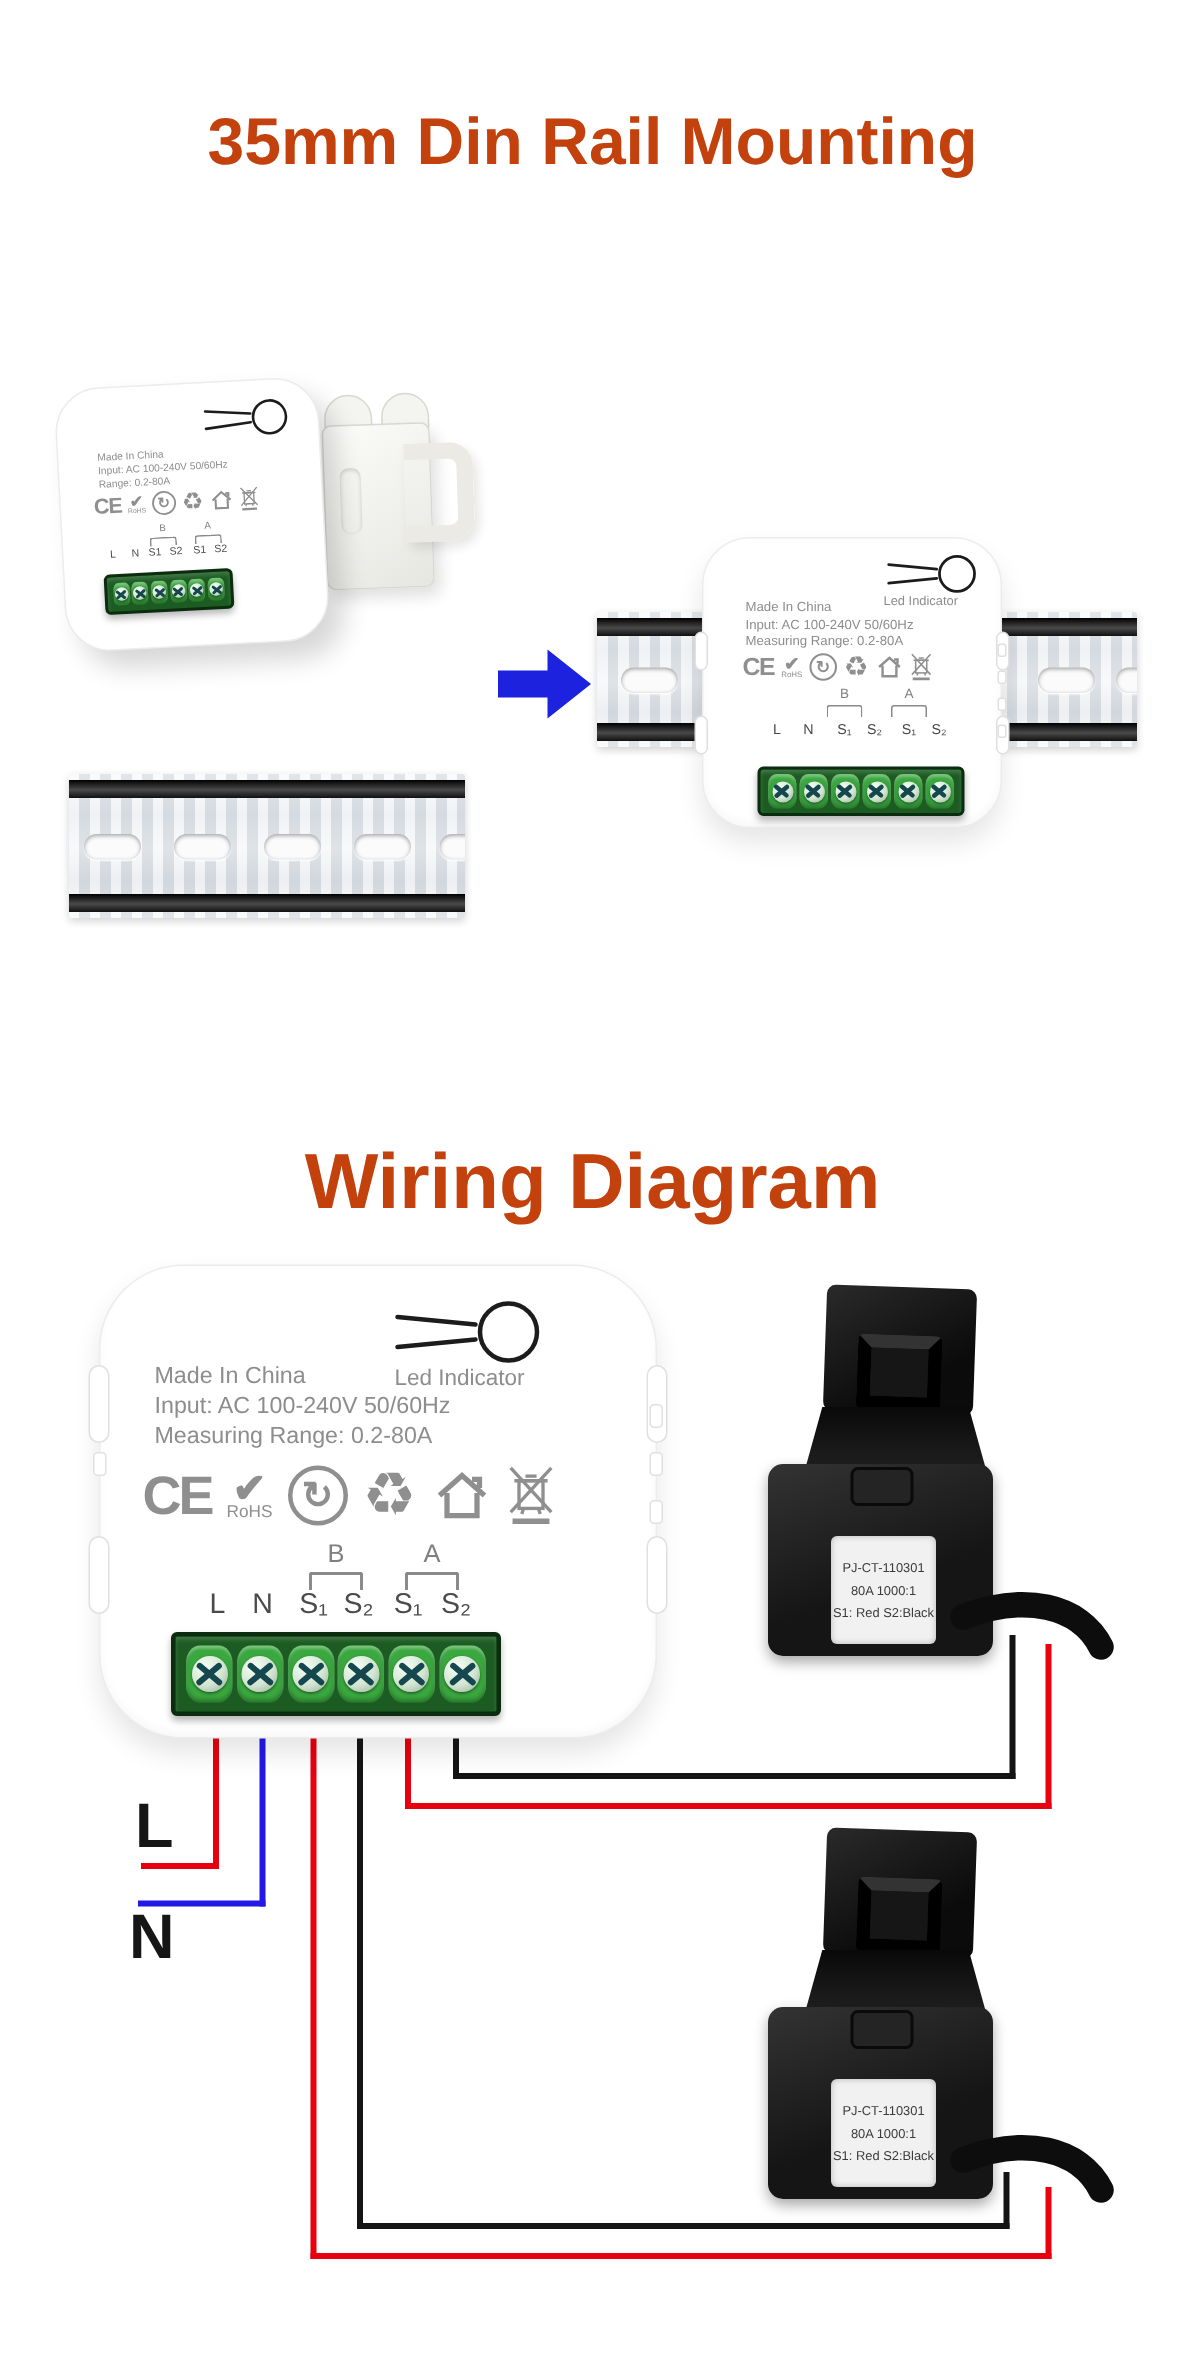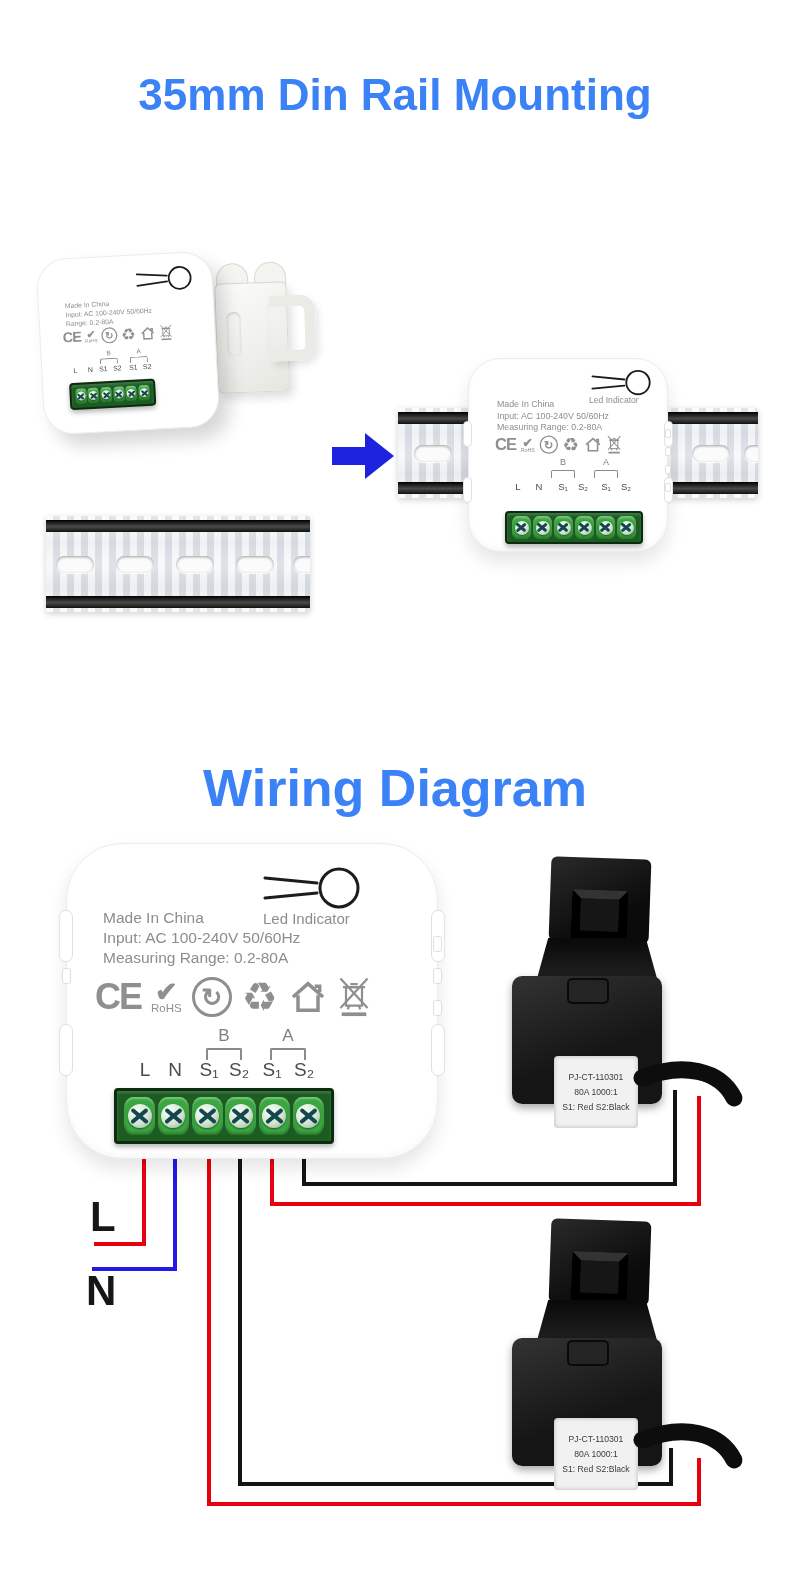--- a/index.html
+++ b/index.html
@@ -1,21 +1,21 @@
 <!DOCTYPE html>
 <html><head>
 <meta charset="utf-8">
 <style>
   * { margin:0; padding:0; box-sizing:border-box; }
   html,body { background:#fff; }
   body { font-family:"Liberation Sans", sans-serif; color:#111; }
   .canvas { position:relative; width:790px; height:1578px; background:#fff; overflow:hidden; }
 
   
-  .sec-title { position:absolute; left:0; width:100%; text-align:center; font-weight:bold; color:#3b82f6; letter-spacing:0; }
+  .sec-title { position:absolute; left:0; width:100%; text-align:center; font-weight:bold; color:#c2410c; letter-spacing:0; }
   .title1 { top:70px; font-size:44px; }
   .title2 { top:758px; font-size:52px; }
 
   
   .rail { position:absolute; overflow:hidden; border-radius:2px;
     background:
       repeating-linear-gradient(90deg, rgba(255,255,255,.55) 0 7px, rgba(203,209,216,.45) 7px 14px),
       linear-gradient(#f4f6f8, #dde2e8 28%, #f0f2f5 52%, #d6dbe1 74%, #f3f5f7);
     box-shadow:0 2px 6px rgba(0,0,0,.18); }
   .rail-band { position:absolute; left:0; right:0; height:12px; background:linear-gradient(#000, #4a4a4a 55%, #101010); }
@@ -134,23 +134,23 @@
   .jaw-top { position:absolute; left:40px; top:2px; width:100px; height:84px; border-radius:6px;
     background:linear-gradient(150deg,#2a2a2a,#0b0b0b 70%); transform:rotate(2deg); }
   .jaw-latch { position:absolute; left:22px; top:32px; width:56px; height:50px; background:#161616;
     border:9px solid #000; border-top-color:#333; border-radius:4px; }
   .jaw-low { position:absolute; left:26px; top:82px; width:122px; height:44px;
     background:linear-gradient(#090909,#222); clip-path:polygon(10% 0, 90% 0, 100% 100%, 0% 100%); }
   .cbody { position:absolute; left:2px; top:120px; width:150px; height:128px; border-radius:10px;
     background:linear-gradient(160deg,#333 0%, #151515 60%); box-shadow:0 4px 9px rgba(0,0,0,.35); }
   .cnotch { position:absolute; left:55px; top:2px; width:42px; height:26px; background:#242424;
     border:2px solid #0a0a0a; border-radius:5px; }
-  .clabel { position:absolute; left:42px; top:48px; width:84px; height:72px; background:#f1f1f1; border-radius:4px;
+  .clabel { position:absolute; left:42px; top:48px; width:70px; height:72px; background:#f1f1f1; border-radius:4px;
     display:flex; flex-direction:column; align-items:center; justify-content:center; gap:5px;
-    color:#3c3c3c; font-size:8.6px; text-align:left; box-shadow: inset 0 0 4px rgba(0,0,0,.25); white-space:nowrap;margin-top:32px; }
+    color:#3c3c3c; font-size:8.6px; text-align:left; box-shadow: inset 0 0 4px rgba(0,0,0,.25); white-space:nowrap; }
   .cable { position:absolute; z-index:3; }
   .cable path { fill:none; stroke:#0d0d0d; stroke-width:17; stroke-linecap:round; }
 
   
   .clip { position:absolute; left:214px; top:262px; width:104px; height:142px; transform:rotate(-2deg); z-index:1; }
   .clip-hump { position:absolute; width:32px; height:26px; background:#f4f4f1; border:1px solid #d8d8d3;
     border-radius:16px 16px 3px 3px; top:0; }
   .clip-body { position:absolute; top:20px; left:2px; width:72px; height:110px; border-radius:6px;
     background:linear-gradient(145deg,#fcfcfa,#e6e6e1); border:1px solid #d8d8d3;
     box-shadow:4px 6px 10px rgba(0,0,0,.12); }

